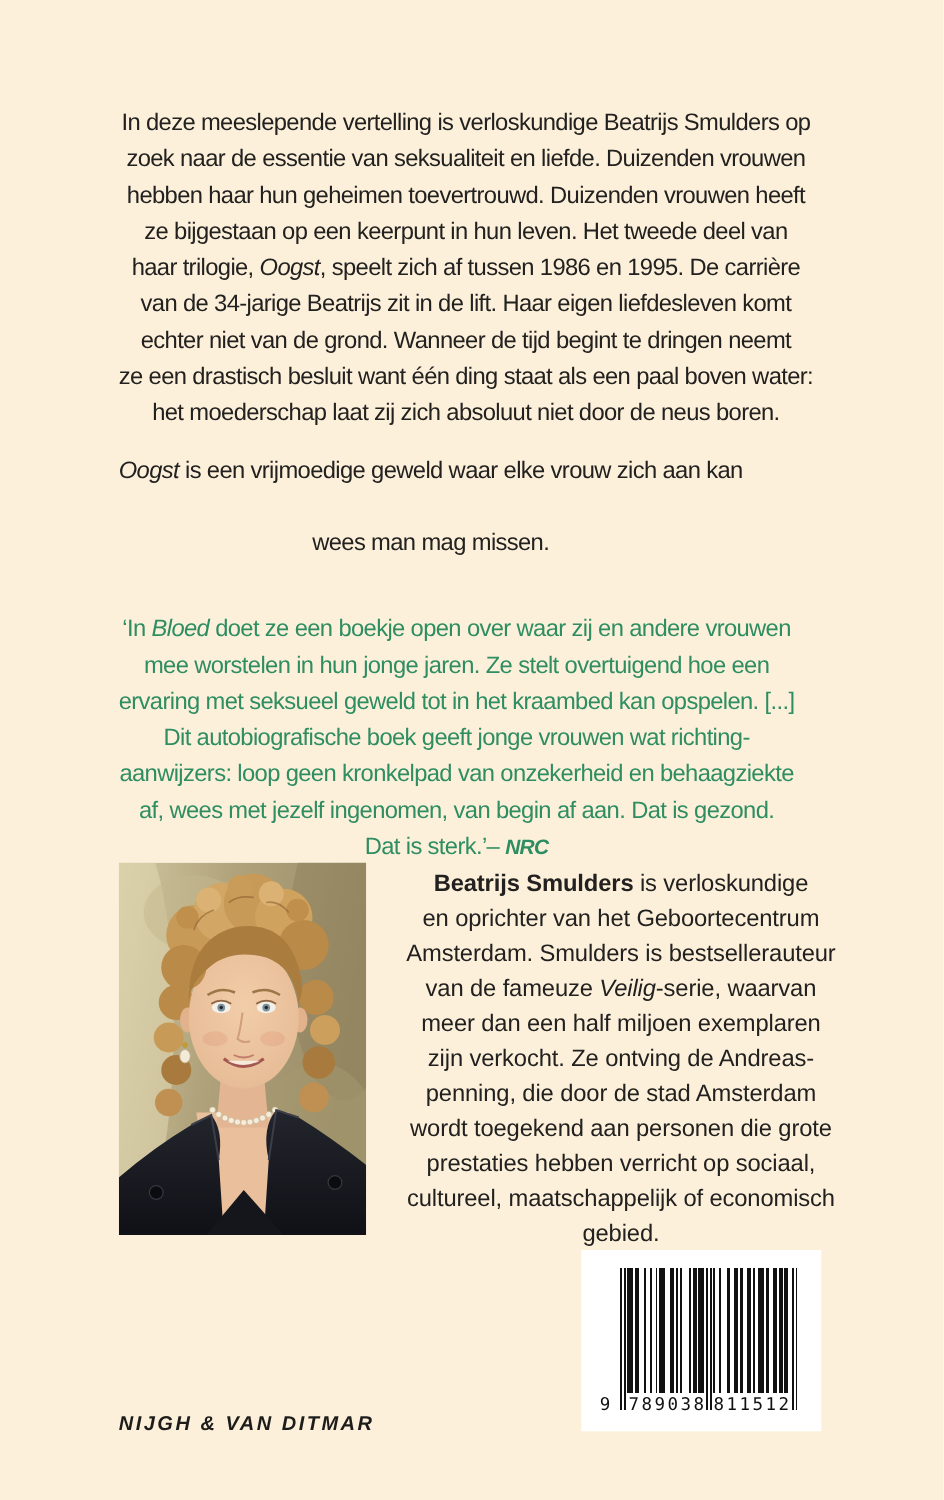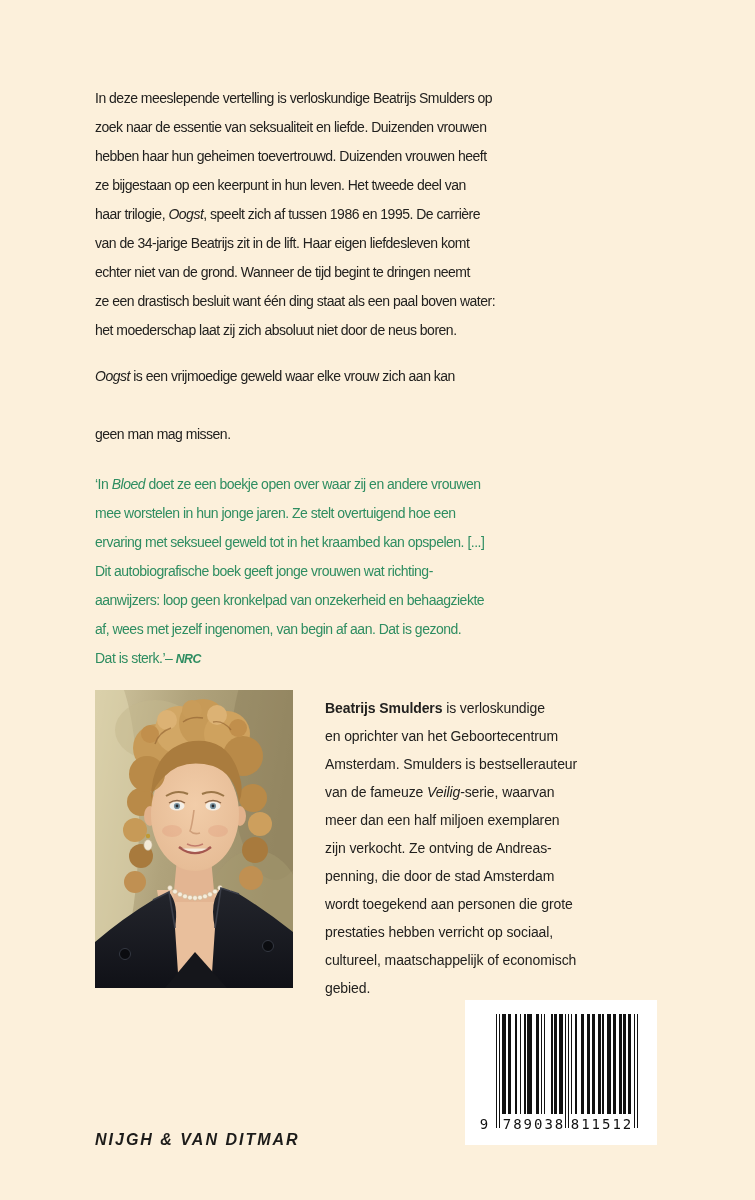--- a/index.html
+++ b/index.html
@@ -7,29 +7,30 @@
     position:relative;
     width:755px;height:1200px;
     background:#fcf0db;
     font-family:"Liberation Sans",sans-serif;
     color:#22211f;
     overflow:hidden;
   }
   .textblock{
     position:absolute;
     left:95px;
-    font-size:14px;
+    font-size:19px;
     line-height:29px;
     letter-spacing:-0.5px;
     white-space:nowrap;
     color:#22211f;
+    text-align:center;
   }
   .tb-p1{top:84px;}
   .tb-p2{top:362px;}
-  .tb-quote{top:470px;color:#2e8d61;}
+  .tb-quote{top:489px;color:#2e8d61;}
   .tb-bio{
     left:325px;top:694px;
     line-height:28px;
     letter-spacing:-0.1px;
   }
   .photo{
     position:absolute;
     left:95px;top:690px;
     width:198px;height:298px;
     overflow:hidden;
@@ -69,21 +70,21 @@
     font-style:italic;
   }
 </style>
 </head>
 <body>
 
 <div class="page">
 
   <div class="textblock tb-p1"><span>In deze meeslepende vertelling is verloskundige Beatrijs Smulders op</span><br><span>zoek naar de essentie van seksualiteit en liefde. Duizenden vrouwen</span><br><span>hebben haar hun geheimen toevertrouwd. Duizenden vrouwen heeft</span><br><span>ze bijgestaan op een keerpunt in hun leven. Het tweede deel van</span><br><span>haar trilogie, </span><span style="font-style: italic;">Oogst</span><span>, speelt zich af tussen 1986 en 1995. De carrière</span><br><span>van de 34-jarige Beatrijs zit in de lift. Haar eigen liefdesleven komt</span><br><span>echter niet van de grond. Wanneer de tijd begint te dringen neemt</span><br><span>ze een drastisch besluit want één ding staat als een paal boven water:</span><br><span>het moederschap laat zij zich absoluut niet door de neus boren.</span></div>
 
-  <div class="textblock tb-p2"><span style="font-style: italic;">Oogst</span><span> is een vrijmoedige geweld waar elke vrouw zich aan kan</span><br><br><span>geen man mag missen.</span></div>
+  <div class="textblock tb-p2"><span style="font-style: italic;">Oogst</span><span> is een vrijmoedige geweld waar elke vrouw zich aan kan</span><br><br><span>wees man mag missen.</span></div>
 
   <div class="textblock tb-quote"><span>‘In </span><span style="font-style: italic;">Bloed</span><span> doet ze een boekje open over waar zij en andere vrouwen</span><br><span>mee worstelen in hun jonge jaren. Ze stelt overtuigend hoe een</span><br><span>ervaring met seksueel geweld tot in het kraambed kan opspelen. [...]</span><br><span>Dit autobiografische boek geeft jonge vrouwen wat richting-</span><br><span>aanwijzers: loop geen kronkelpad van onzekerheid en behaagziekte</span><br><span>af, wees met jezelf ingenomen, van begin af aan. Dat is gezond.</span><br><span>Dat is sterk.’– </span><span style="font-style: italic; font-weight: bold; font-size: 0.88em;">NRC</span></div>
 
   <div class="photo">
     <svg viewBox="0 0 198 298" preserveAspectRatio="none">
       <defs>
         <linearGradient id="wall" x1="0" y1="0" x2="1" y2="0.25">
           <stop offset="0" stop-color="#d2c7a1"></stop>
           <stop offset="0.45" stop-color="#b0a37c"></stop>
           <stop offset="1" stop-color="#998c66"></stop>

